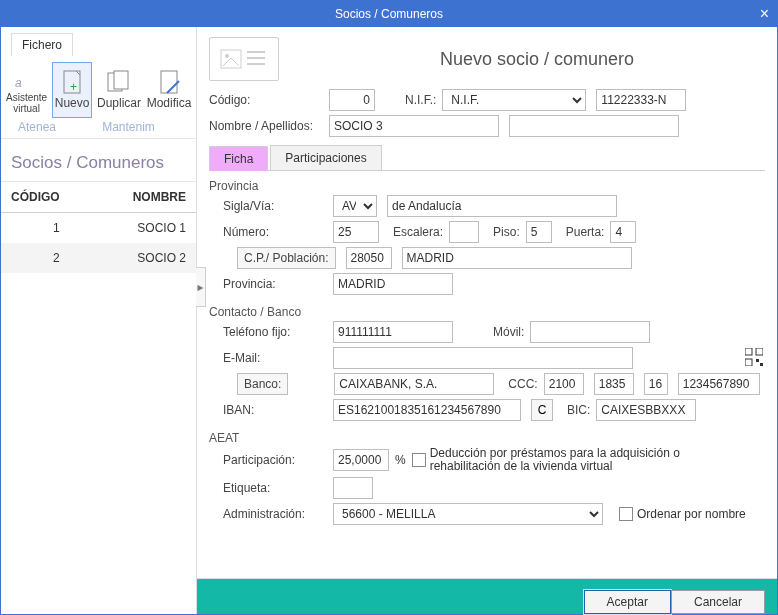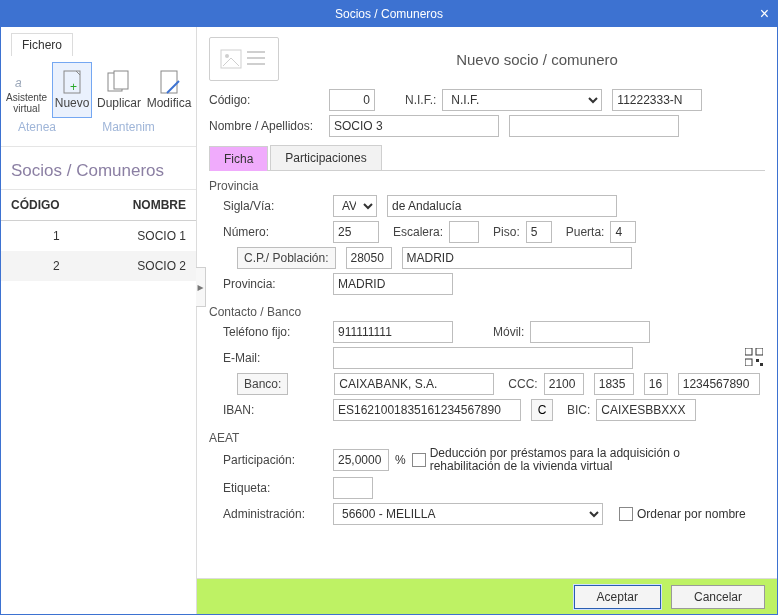--- a/index.html
+++ b/index.html
@@ -8,51 +8,51 @@
   .titlebar { background:#3d72d1; color:#fff; height:26px; line-height:26px; text-align:center; position:relative; font-size:13px; }
   .titlebar .close { position:absolute; right:8px; top:0; font-size:16px; cursor:pointer; }
   .body { display:flex; height:calc(100% - 26px); }
   .left { width:196px; border-right:1px solid #dcdcdc; display:flex; flex-direction:column; }
   .ribbon-tab { background:#fff; padding:6px 10px 0 10px; }
   .ribbon-tab span { display:inline-block; padding:4px 10px; border:1px solid #dcdcdc; border-bottom:none; background:#fff; }
   .ribbon { display:flex; gap:4px; padding:6px 4px 2px 4px; }
   .rbtn { display:flex; flex-direction:column; align-items:center; justify-content:center; width:46px; height:56px; border:1px solid transparent; font-size:11px; color:#444; cursor:pointer; }
   .rbtn.sel { border:1px solid #74a7f2; background:#eaf1fd; }
   .rbtn .ic { width:26px; height:26px; display:flex; align-items:center; justify-content:center; }
-  .ribbon-labels { display:flex; font-size:11px; color:#9fb5d8; padding:0 6px 12px 6px; border-bottom:1px solid #e5e5e5; }
+  .ribbon-labels { display:flex; font-size:11px; color:#9fb5d8; padding:0 6px 4px 6px; border-bottom:1px solid #e5e5e5; }
   .ribbon-labels .a { width:60px; text-align:center;}
   .ribbon-labels .b { flex:1; text-align:center;}
   .pagetitle { color:#8b7fa3; font-size:17px; padding:14px 10px 8px 10px; border-bottom:1px solid #e5e5e5;}
   table.list { width:100%; border-collapse:collapse; }
   table.list th, table.list td { text-align:right; padding:8px 10px; font-size:12px; }
   table.list th { border-bottom:1px solid #d0d0d0; }
   table.list tr.sel td { background:#f4f4f4; }
   .cod { width:60px; text-align:right; padding-right:6px;}
   .right { flex:1; display:flex; flex-direction:column; position:relative; }
   .hdr { display:flex; align-items:center; padding:10px 12px 6px 12px; }
   .hdr-ico { width:70px; height:44px; border:1px solid #cfcfcf; border-radius:2px; margin-right:30px; display:flex; align-items:center; justify-content:center; color:#b8b8b8; }
-  .hdr-title { flex:1; text-align:center; color:#555; font-size:15px; }
+  .hdr-title { flex:1; text-align:center; color:#555; font-size:18px; }
   .formrow { display:flex; align-items:center; padding:2px 12px; min-height:26px; }
   .lbl { width:120px; color:#444; }
   .lbl.ind { margin-left:14px; width:110px;}
   .lbl.btn { border:1px solid #bdbdbd; background:#f7f7f7; padding:3px 6px; width:auto; margin-left:28px; cursor:pointer; }
   input.txt, select.sel {
     border:1px solid #bdbdbd; height:22px; padding:1px 4px; background:#fff; color:#333;
   }
   .tabs { display:flex; border-bottom:1px solid #cfcfcf; margin:6px 12px 0 12px; }
   .tab { padding:5px 14px; border:1px solid #cfcfcf; border-bottom:none; background:#f2f2f2; margin-right:2px; cursor:pointer; }
   .tab.active { background:#f0abfc; position:relative; top:1px; }
   .section { padding:8px 12px 0 12px; color:#555; }
   .mini { width:46px; }
   .mid { width:120px; }
   .long { width:230px; }
   .gap { display:inline-block; width:10px;}
   .smalllbl { color:#444; padding:0 6px 0 14px;}
   .chk { width:14px; height:14px; border:1px solid #888; display:inline-block; vertical-align:middle; margin-right:4px;}
-  .footer { position:absolute; bottom:0; right:0; left:0; height:36px; border-top:1px solid #dcdcdc; display:flex; align-items:center; justify-content:flex-end; padding:0 12px; gap:10px; background:#bef264;}
+  .footer { position:absolute; bottom:0; right:0; left:0; height:36px; border-top:1px solid #dcdcdc; display:flex; align-items:flex-end; justify-content:flex-end; padding:0 12px; background:#14b8a6;}
   .fbtn { border:1px solid #9a9a9a; background:#f4f4f4; padding:4px 22px; cursor:pointer; }
   .fbtn.def { border:1px solid #2a5db0; outline:1px solid #cfe0ff; }
   .collapse { position:absolute; left:-1px; top:240px; width:10px; height:40px; border:1px solid #cfcfcf; border-left:none; background:#f7f7f7; display:flex; align-items:center; justify-content:center; color:#777; cursor:pointer;}
   .qr { width:20px; height:20px; display:inline-block; vertical-align:middle; }
   svg { display:block; }
 </style>
 </head>
 <body>
 
 <div class="window">
@@ -145,21 +145,21 @@
             <line x1="28" y1="20" x2="46" y2="20" stroke="#cfcfcf" stroke-width="2"></line>
           </svg>
         </div>
         <div class="hdr-title">Nuevo socio / comunero</div>
       </div>
 
       <div class="formrow">
         <span class="lbl">Código:</span>
         <input class="txt mini" style="text-align: right;" value="0">
         <span class="smalllbl" style="padding-left:30px">N.I.F.:</span>
-        <select class="sel" style="width:160px">
+        <select class="sel" style="width:144px">
           <option>N.I.F.</option>
         </select>
         <span class="gap"></span>
         <input class="txt" style="width: 90px;" value="11222333-N">
       </div>
 
       <div class="formrow">
         <span class="lbl">Nombre / Apellidos:</span>
         <input class="txt" style="width: 170px;" value="SOCIO 3">
         <span class="gap"></span>

